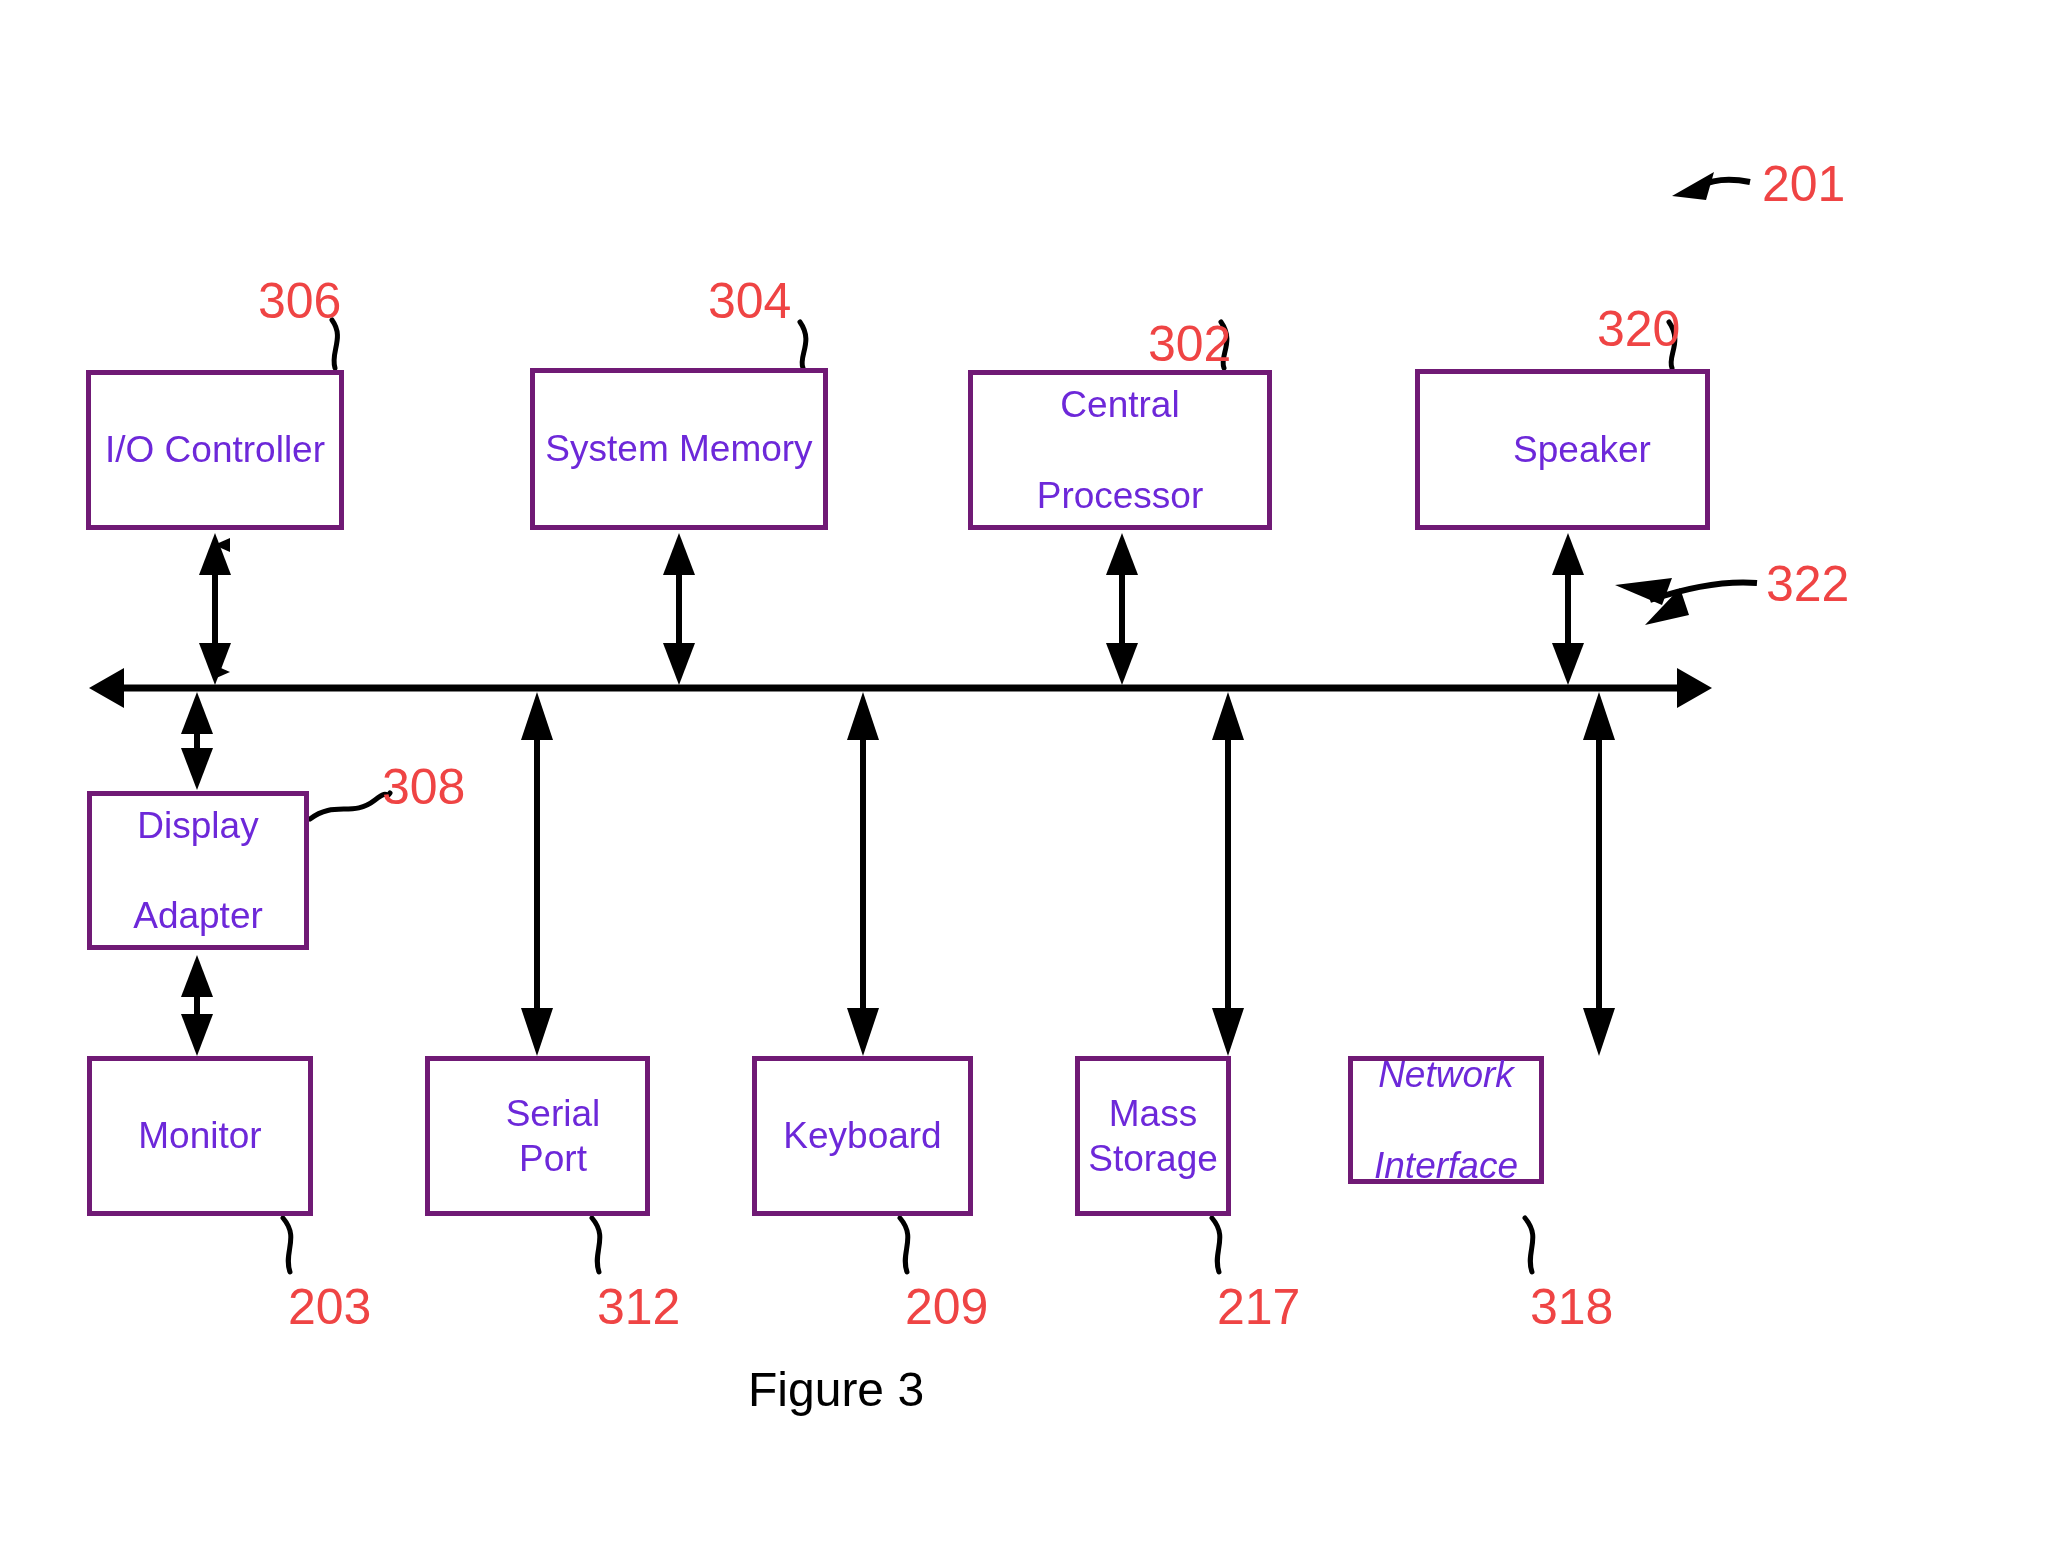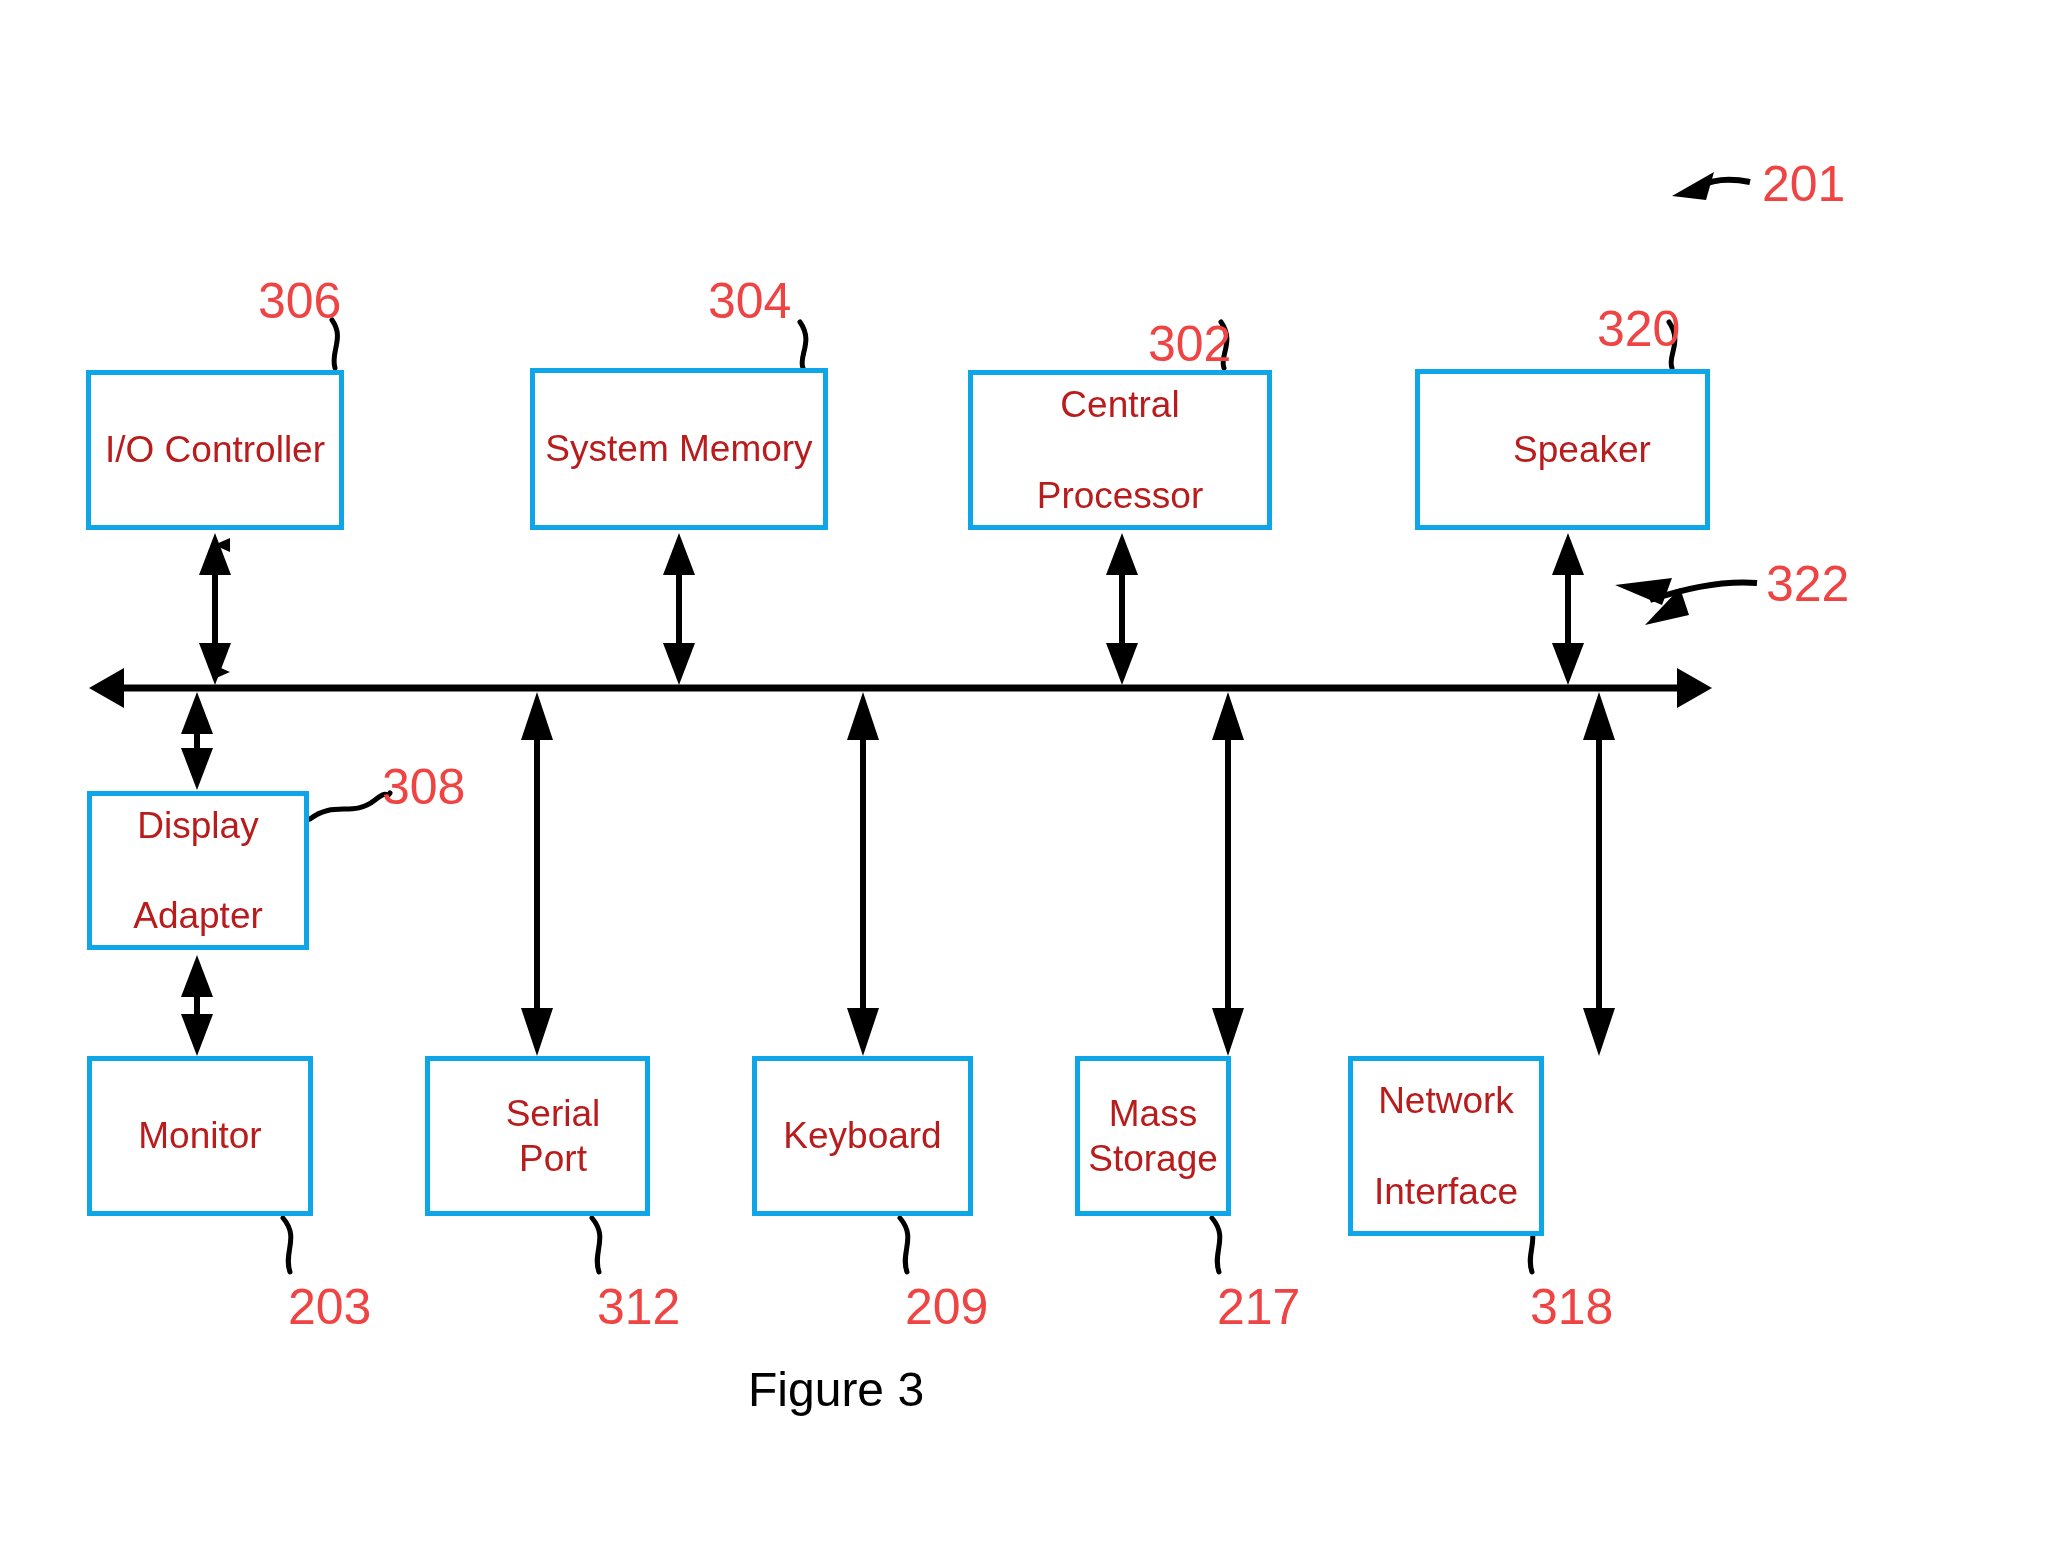--- a/index.html
+++ b/index.html
@@ -22,30 +22,30 @@
   #figure-svg {
     position: absolute;
     left: 0;
     top: 0;
     width: 2064px;
     height: 1562px;
   }
   .blk {
     position: absolute;
     box-sizing: border-box;
-    border: 5px solid #0ea5e9;
+    border: 5px solid #701a75;
     background: #ffffff;
     display: flex;
     align-items: center;
     justify-content: center;
     text-align: center;
     line-height: 1.22;
     font-size: 37px;
     font-family: "Liberation Sans", sans-serif;
-    color: #b91c1c;
+    color: #6d28d9;
     z-index: 3;
   }
   .blk span {
     display: block;
     padding: 0 6px;
   }
   .refnum {
     position: absolute;
     font-family: "Liberation Sans", sans-serif;
     font-size: 50px;
@@ -194,21 +194,21 @@
   </div>
 
   <div class="blk" style="left:752px; top:1056px; width:221px; height:160px;">
     <span>Keyboard</span>
   </div>
 
   <div class="blk" style="left:1075px; top:1056px; width:156px; height:160px;">
     <span>Mass Storage</span>
   </div>
 
-  <div class="blk" style="left:1348px; top:1056px; width:196px; height:180px;">
+  <div class="blk" style="left:1348px; top:1056px; width:196px; height:128px;font-style:italic;">
     <span><span>Network</span><br><span>Interface</span></span>
   </div>
 
   <div class="refnum" style="left:258px; top:272px;">306</div>
   <div class="refnum" style="left:708px; top:272px;">304</div>
   <div class="refnum" style="left:1148px; top:272px;margin-top:43px;">302</div>
   <div class="refnum" style="left:1597px; top:272px;margin-top:28px;">320</div>
 
   <div class="refnum" style="left:382px; top:758px;">308</div>
 

